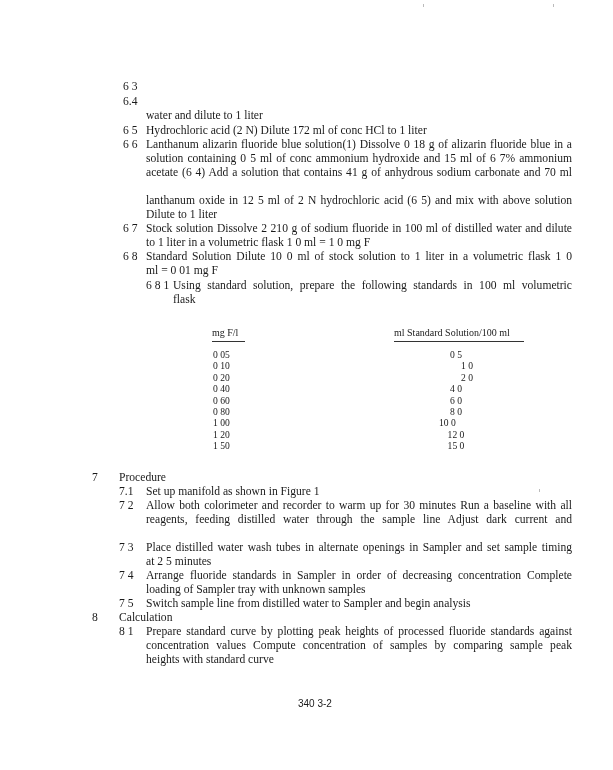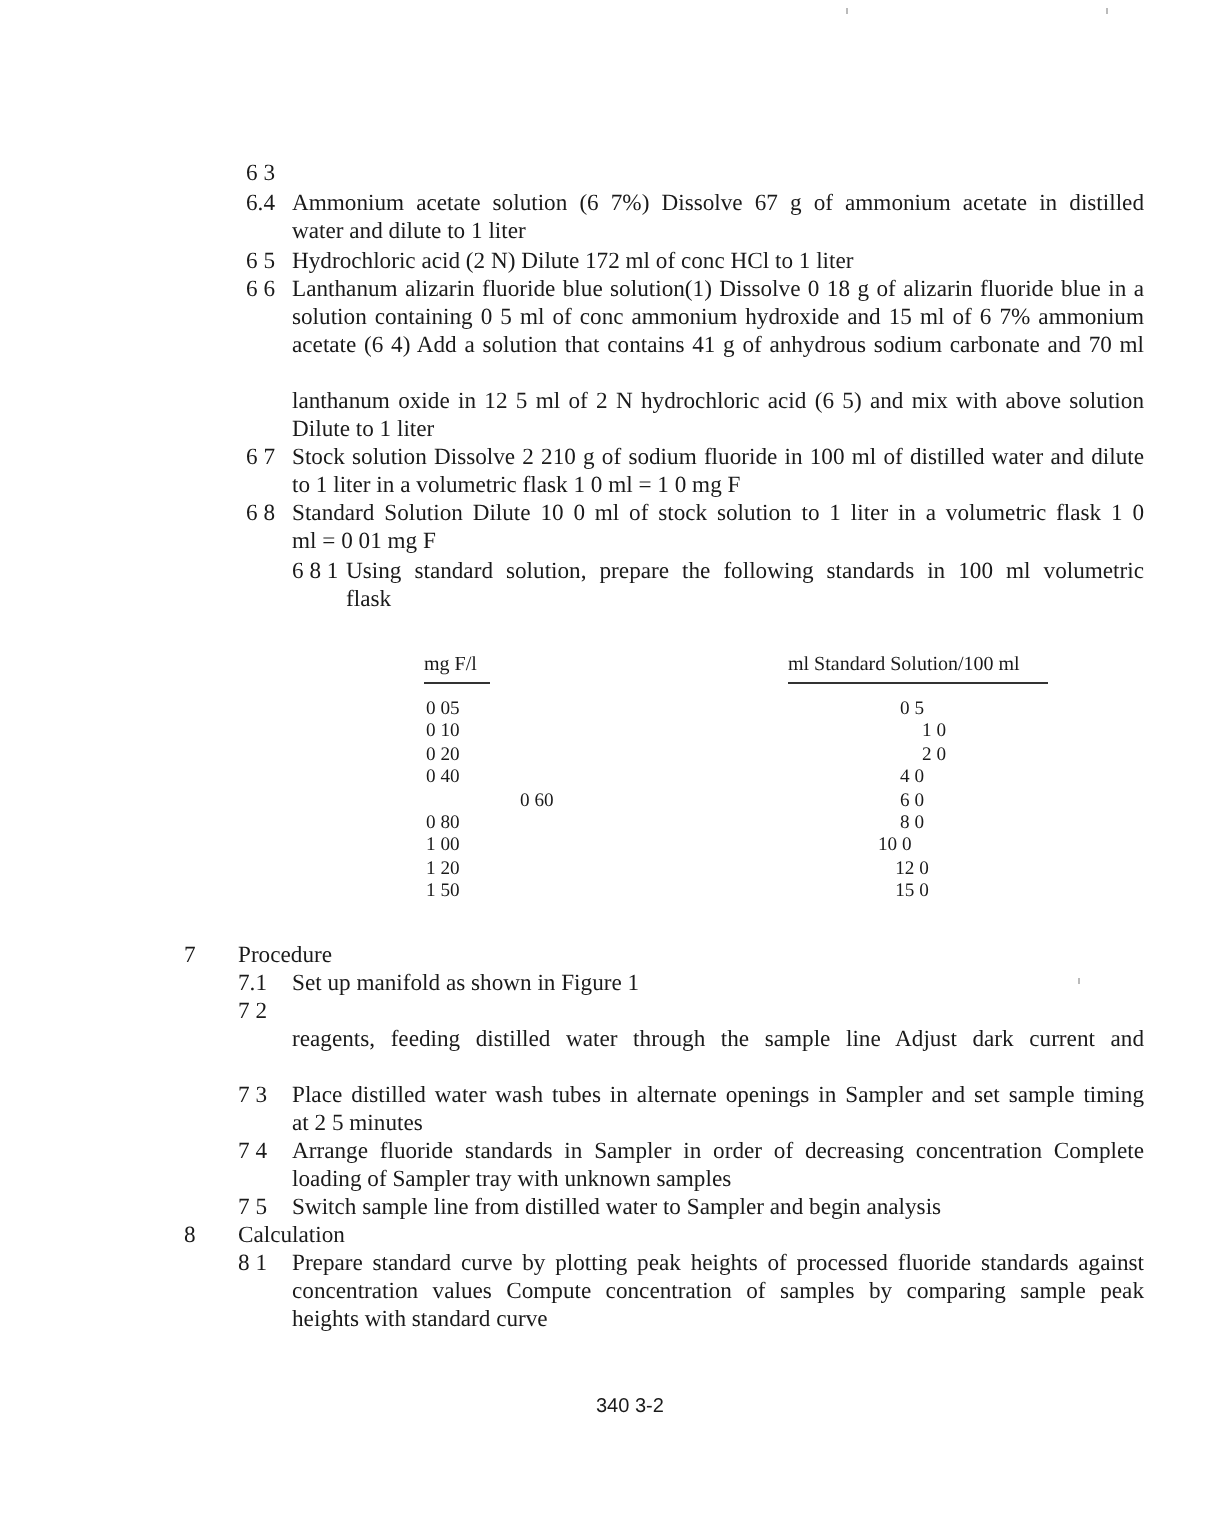--- a/index.html
+++ b/index.html
@@ -16,21 +16,20 @@
   .speck { position: absolute; width: 1px; height: 3px; background: #bbb; }
 </style>
 </head>
 <body>
 
 <div class="page">
 
   <div class="num" style="left:109px;top:80px">6 3</div>
 
   <div class="num" style="left:109px;top:95px">6.4</div>
-  <div class="line just" style="left:132px;top:95px;width:426px">Ammonium acetate solution (6 7%)  Dissolve 67 g of ammonium acetate in distilled</div>
   <div class="line" style="left:132px;top:109px">water and dilute to 1 liter</div>
 
   <div class="num" style="left:109px;top:124px">6 5</div>
   <div class="line" style="left:132px;top:124px">Hydrochloric acid (2 N)  Dilute 172 ml of conc  HCl to 1 liter</div>
 
   <div class="num" style="left:109px;top:138px">6 6</div>
   <div class="line just" style="left:132px;top:138px;width:426px">Lanthanum alizarin fluoride blue solution(1)  Dissolve 0 18 g of alizarin fluoride blue in a</div>
   <div class="line just" style="left:132px;top:152px;width:426px">solution containing 0 5 ml of conc  ammonium hydroxide and 15 ml of 6 7% ammonium</div>
   <div class="line just" style="left:132px;top:166px;width:426px">acetate (6 4)  Add a solution that contains 41 g of anhydrous sodium carbonate and 70 ml</div>
   <div class="line just" style="left:132px;top:194px;width:426px">lanthanum oxide in 12 5 ml of 2 N hydrochloric acid (6 5) and mix with above solution</div>
@@ -55,40 +54,41 @@
     <div class="thrule" style="left:380px;top:341px;width:130px"></div>
     <div id="table-rows">
         <div class="cell" style="left: 199px; top: 349px;">0 05</div>
         <div class="cell" style="left: 425px; top: 349px; width: 34px; text-align: center;">0 5</div>
         <div class="cell" style="left: 199px; top: 360.4px;">0 10</div>
         <div class="cell" style="left: 425px; top: 360.4px; width: 34px; text-align: right;">1 0</div>
         <div class="cell" style="left: 199px; top: 371.8px;">0 20</div>
         <div class="cell" style="left: 425px; top: 371.8px; width: 34px; text-align: right;">2 0</div>
         <div class="cell" style="left: 199px; top: 383.2px;">0 40</div>
         <div class="cell" style="left: 425px; top: 383.2px; width: 34px; text-align: center;">4 0</div>
-        <div class="cell" style="left: 199px; top: 394.6px; margin-left: 47px;">0 60</div>
+        <div class="cell" style="left: 199px; top: 394.6px;">0 60</div>
         <div class="cell" style="left: 425px; top: 394.6px; width: 34px; text-align: center;">6 0</div>
         <div class="cell" style="left: 199px; top: 406px;">0 80</div>
         <div class="cell" style="left: 425px; top: 406px; width: 34px; text-align: center;">8 0</div>
         <div class="cell" style="left: 199px; top: 417.4px;">1 00</div>
         <div class="cell" style="left: 425px; top: 417.4px; width: 34px; text-align: left;">10 0</div>
         <div class="cell" style="left: 199px; top: 428.8px;">1 20</div>
         <div class="cell" style="left: 425px; top: 428.8px; width: 34px; text-align: center;">12 0</div>
         <div class="cell" style="left: 199px; top: 440.2px;">1 50</div>
         <div class="cell" style="left: 425px; top: 440.2px; width: 34px; text-align: center;">15 0</div>
       </div>
   </div>
 
   <div class="num" style="left:78px;top:471px">7</div>
   <div class="line" style="left:105px;top:471px">Procedure</div>
 
   <div class="num" style="left:105px;top:485px">7.1</div>
   <div class="line" style="left:132px;top:485px">Set up manifold as shown in Figure 1</div>
 
   <div class="num" style="left:105px;top:499px">7 2</div>
+  <div class="line just" style="left:132px;top:499px;width:426px">Allow both colorimeter and recorder to warm up for 30 minutes  Run a baseline with all</div>
   <div class="line just" style="left:132px;top:513px;width:426px">reagents, feeding distilled water through the sample line  Adjust dark current and</div>
 
   <div class="num" style="left:105px;top:541px">7 3</div>
   <div class="line just" style="left:132px;top:541px;width:426px">Place distilled water wash tubes in alternate openings in Sampler and set sample timing</div>
   <div class="line" style="left:132px;top:555px">at 2 5 minutes</div>
 
   <div class="num" style="left:105px;top:569px">7 4</div>
   <div class="line just" style="left:132px;top:569px;width:426px">Arrange fluoride standards in Sampler in order of decreasing concentration  Complete</div>
   <div class="line" style="left:132px;top:583px">loading of Sampler tray with unknown samples</div>
 

